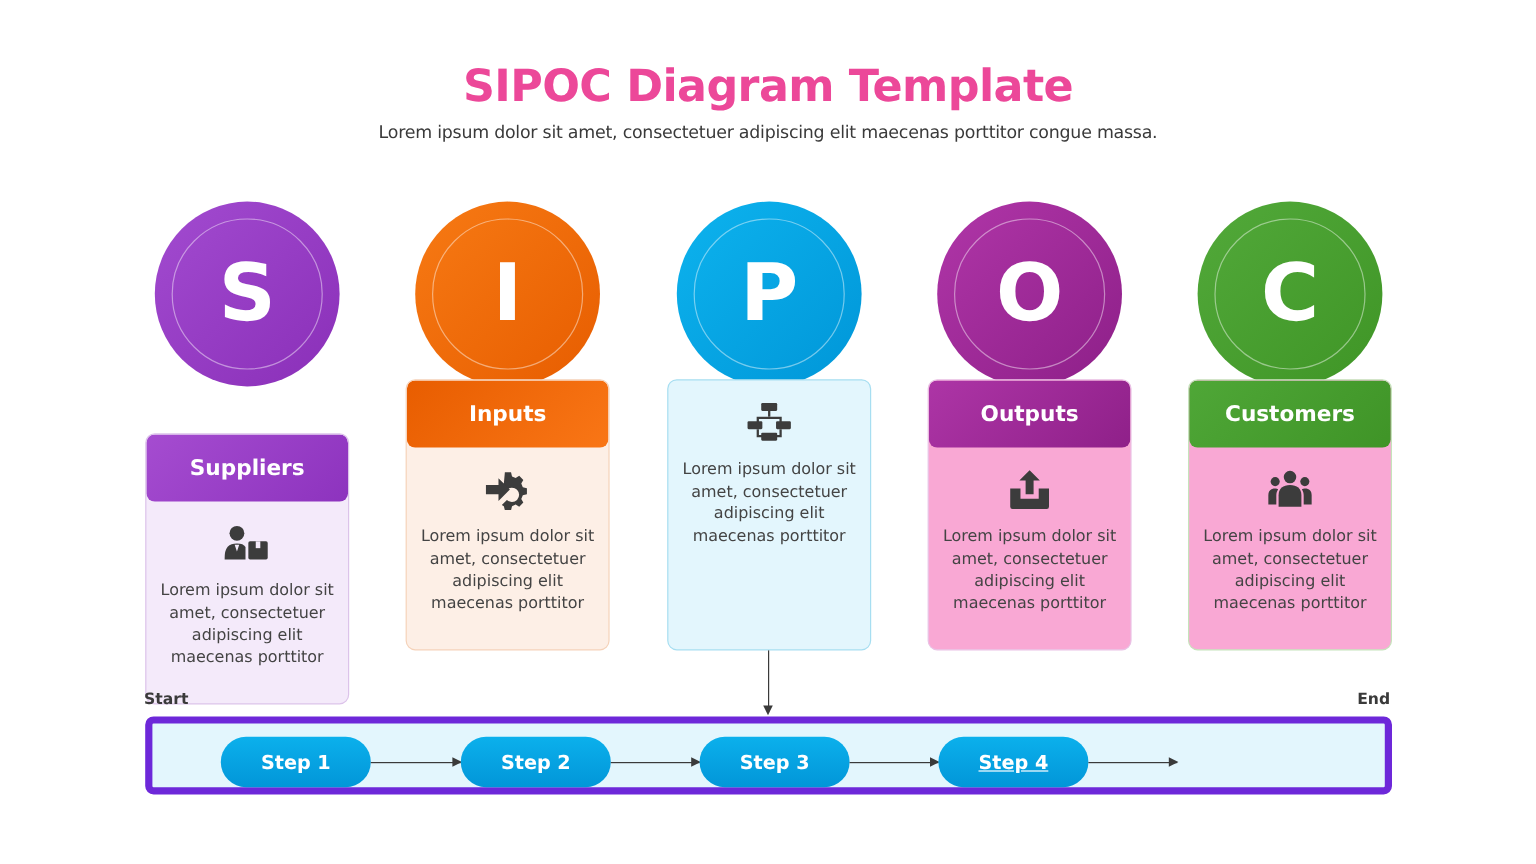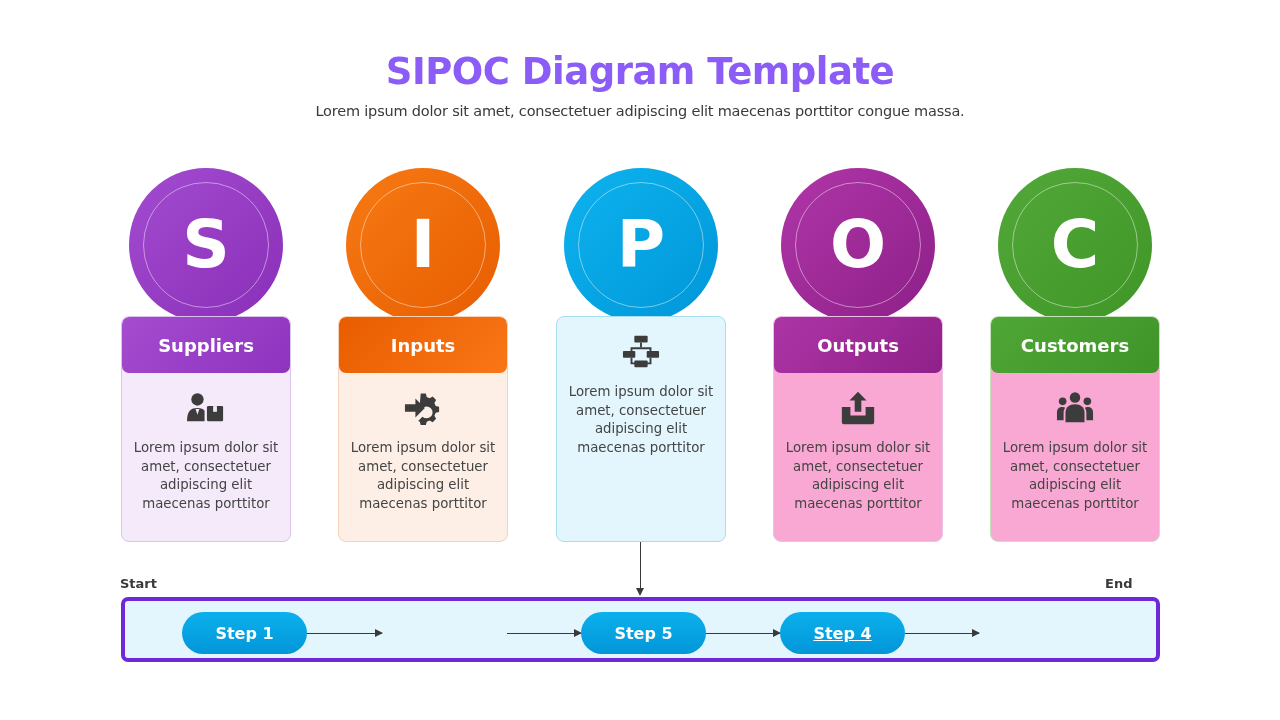--- a/index.html
+++ b/index.html
@@ -1,44 +1,44 @@
 <!DOCTYPE html>
 <html><head>
 <meta charset="utf-8">
 <style>
   * { box-sizing: border-box; margin: 0; padding: 0; }
   html, body { width: 1280px; height: 720px; background: #ffffff; overflow: hidden; }
   body { position: relative; font-family: "DejaVu Sans", "Liberation Sans", sans-serif; color: #2b2b2b; }
 
   .title { position: absolute; top: 50px; left: 0; width: 1280px; text-align: center;
-    font-size: 37px; font-weight: bold; color: #8b5cf6; letter-spacing: -0.5px; }
+    font-size: 37px; font-weight: bold; color: #ec4899; letter-spacing: -0.5px; }
   .subtitle { position: absolute; top: 103px; left: 0; width: 1280px; text-align: center;
     font-size: 14.5px; color: #3a3a3a; letter-spacing: -0.2px; }
 
   .col { position: absolute; top: 168px; width: 170px; height: 375px; }
   .circle { position: absolute; left: 8px; top: 0; width: 154px; height: 154px; border-radius: 50%;
     display: flex; align-items: center; justify-content: center; }
   .circle .ring { position: absolute; left: 14px; top: 14px; width: 126px; height: 126px;
     border-radius: 50%; border: 1px solid rgba(255,255,255,0.45); }
   .circle .letter { position: relative; color: #fff; font-size: 66px; font-weight: bold; line-height: 1; }
 
   .card { position: absolute; left: 0; top: 148px; width: 170px; height: 226px;
     border-radius: 8px; border: 1px solid; overflow: hidden; }
   .card-head { height: 56px; display: flex; align-items: center; justify-content: center;
     color: #fff; font-weight: bold; font-size: 18px; border-radius: 7px; }
   .card-icon { width: 100%; height: 64px; display: flex; align-items: center; justify-content: center; padding-top: 6px; }
   .card-icon svg { width: 38px; height: 34px; fill: #3c3c3c; }
   .card-text { padding: 2px 8px 0; text-align: center; font-size: 13.3px; line-height: 18.7px; color: #444; }
 
   .label-start, .label-end { position: absolute; top: 576px; font-size: 13px; font-weight: bold; color: #3a3a3a; }
   .label-start { left: 120px; }
-  .label-end { left: 1105px; }
+  .label-end { left: 1131px; }
 
   .flow { position: absolute; left: 121px; top: 597px; width: 1039px; height: 65px;
-    background: #e3f6fd; border: 4px solid #6d28d9; border-radius: 7px; }
+    background: #e3f6fd; border: 6px solid #6d28d9; border-radius: 7px; }
   .step { position: absolute; top: 11px; width: 125px; height: 42px; border-radius: 21px;
     background: linear-gradient(180deg, #0bb0ec 0%, #0296d8 100%);
     color: #fff; font-weight: bold; font-size: 16px;
     display: flex; align-items: center; justify-content: center; }
   .arrow { position: absolute; top: 32px; height: 1px; background: #3a3a3a; }
   .arrow::after { content: ""; position: absolute; right: -1px; top: -4px;
     border-left: 8px solid #3a3a3a; border-top: 4.5px solid transparent; border-bottom: 4.5px solid transparent; }
 
   .vline { position: absolute; left: 640px; top: 542px; width: 1px; height: 48px; background: #3a3a3a; }
   .vline::after { content: ""; position: absolute; left: -4px; bottom: -6px;
@@ -48,21 +48,21 @@
 <body>
 
 <div class="title">SIPOC Diagram Template</div>
 <div class="subtitle">Lorem ipsum dolor sit amet, consectetuer adipiscing elit maecenas porttitor congue massa.</div>
 
 <div class="col" style="left:121px;">
   <div class="circle" style="background: linear-gradient(135deg, rgb(162, 75, 208) 0%, rgb(138, 47, 184) 100%);">
     <div class="ring"></div>
     <span class="letter">S</span>
   </div>
-  <div class="card" style="background: rgb(244, 234, 250); border-color: rgb(220, 195, 234);">
+  <div class="card" style="background: rgb(244, 234, 250); border-color: rgb(220, 195, 234); margin-top: 45px;">
     <div class="card-head" style="background: linear-gradient(135deg, rgb(165, 76, 208) 0%, rgb(141, 51, 190) 100%);">Suppliers</div>
     <div class="card-icon">
       <svg viewBox="0 0 40 34">
           <circle cx="11" cy="8" r="6.5"></circle>
           <path d="M0 31 C0 20 4 17 11 17 C15 17 17 18 18.5 20 L18.5 31 Z"></path>
           <path d="M9 18 L11 24 L13 18 Z" fill="#f4eafa"></path>
           <rect x="21" y="15" width="17" height="16" rx="1.5"></rect>
           <rect x="27.5" y="15" width="4" height="6" fill="#f4eafa"></rect>
         </svg>
     </div>
@@ -147,18 +147,19 @@
 </div>
 
 <div class="vline"></div>
 
 <div class="label-start">Start</div>
 <div class="label-end">End</div>
 
 <div class="flow">
   <div class="step" style="left:57px;">Step 1</div>
   <div class="arrow" style="left:182px; width:75px;"></div>
+  <div class="step" style="left:257px;">Step 2</div>
   <div class="arrow" style="left:382px; width:74px;"></div>
-  <div class="step" style="left:456px;">Step 5</div>
+  <div class="step" style="left:456px;">Step 3</div>
   <div class="arrow" style="left:581px; width:74px;"></div>
   <div class="step" style="left:655px;text-decoration:underline;">Step 4</div>
   <div class="arrow" style="left:780px; width:74px;"></div>
 </div>
 
 </body></html>

